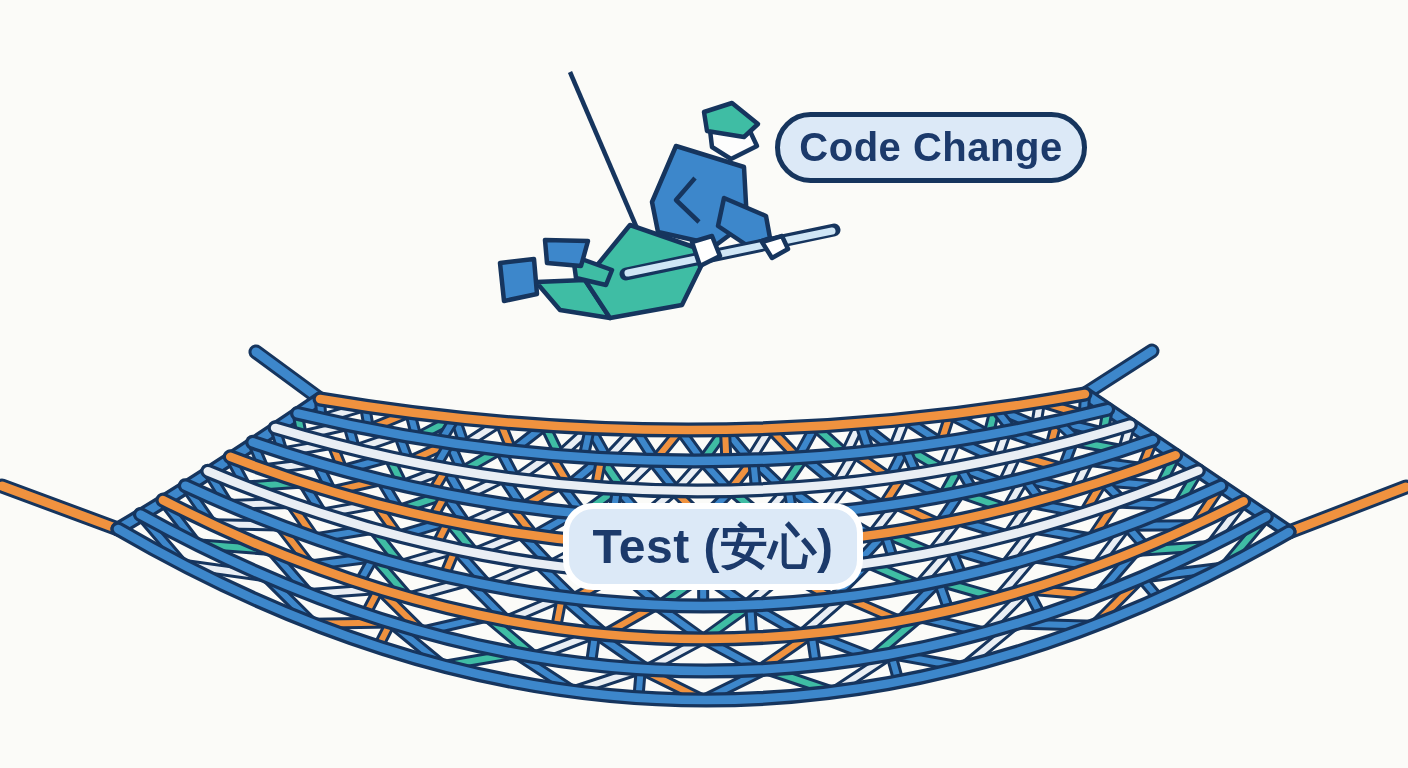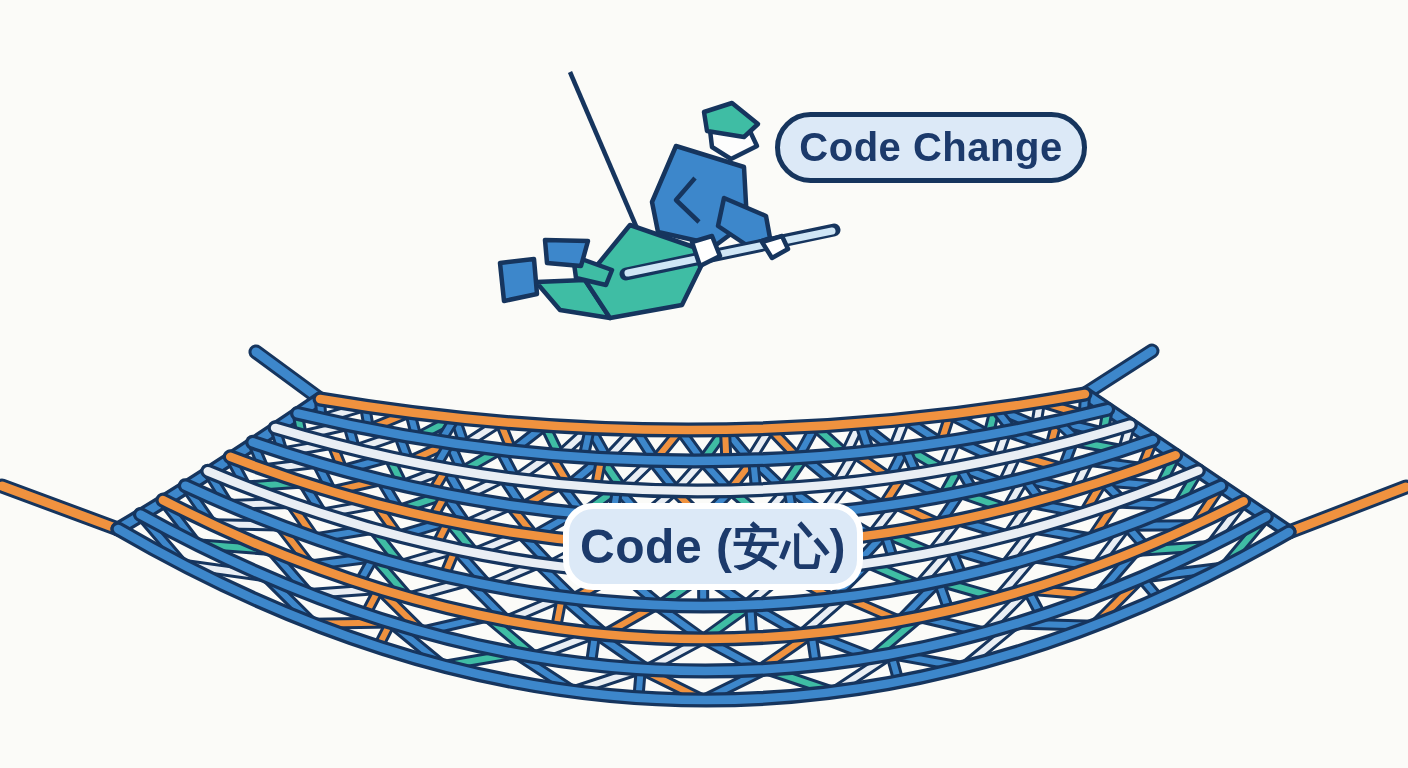--- a/index.html
+++ b/index.html
@@ -630,14 +630,14 @@
       <polygon class="figure-shape f-skin" points="710,130 748,127 757,146 731,159 712,147"></polygon>
       <polygon class="figure-shape f-teal" points="704,112 732,103 758,124 744,137 707,131"></polygon>
       <line x1="626" y1="274" x2="834" y2="230" stroke="var(--outline)" stroke-width="13" stroke-linecap="round"></line>
       <line x1="628" y1="273" x2="832" y2="231" stroke="var(--bar)" stroke-width="7" stroke-linecap="round"></line>
       <polygon class="figure-shape f-white" points="692,242 712,236 720,256 700,266"></polygon>
       <polygon class="figure-shape f-white" points="762,242 782,236 788,249 772,258"></polygon>
     </g>
   </svg>
 
   <div id="code-pill" class="pill">Code Change</div>
-  <div id="test-pill" class="pill">Code (安心)</div>
+  <div id="test-pill" class="pill">Test (安心)</div>
 </div>
 
 </body></html>

